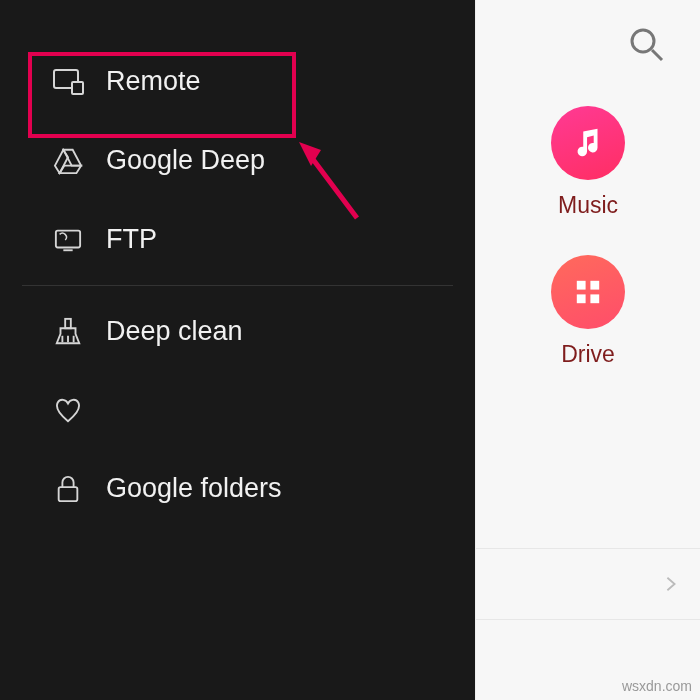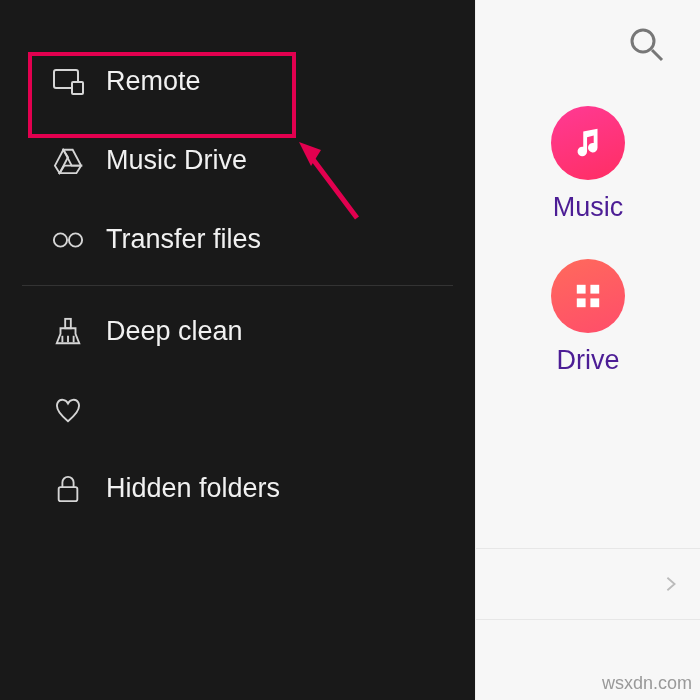--- a/index.html
+++ b/index.html
@@ -39,29 +39,29 @@
     position: absolute; top: 24px; right: 34px; width: 40px; height: 40px; cursor: pointer;
   }
   .grid {
     position: absolute; top: 106px; left: 0; right: 0;
     display: flex; flex-direction: column; align-items: center; gap: 36px;
   }
   .grid-item { display:flex; flex-direction: column; align-items:center; gap: 12px; cursor: pointer; }
   .circle { width: 74px; height: 74px; border-radius: 50%; display:flex; align-items:center; justify-content:center; }
   .c-music { background: linear-gradient(160deg,#ff3a94,#ff2e63); }
   .c-more  { background: linear-gradient(160deg,#ff6a5c,#ff4d6a); }
-  .grid-item span { font-size: 27px; color: #4c1d95; }
+  .grid-item span { font-size: 23px; color: #7f1d1d; }
   .row {
     position: absolute; bottom: 80px; left: 0; right: 0; height: 72px;
     border-top: 1px solid #e7e7e7; border-bottom: 1px solid #e7e7e7;
     display:flex; align-items:center; justify-content:flex-end; padding-right: 20px;
     cursor: pointer;
   }
   .watermark {
-    position: absolute; bottom: 6px; right: 8px; font-size: 18px; color: #999;
+    position: absolute; bottom: 6px; right: 8px; font-size: 14px; color: #999;
   }
 </style>
 </head>
 <body>
 
 <div class="stage">
   <div class="frame">
 
     <div class="sidebar">
 
@@ -76,33 +76,34 @@
       </div>
 
       <div class="side-item">
         <span class="icon">
           <svg viewBox="0 0 32 30" width="30" height="28">
             <path d="M11 3 L21 3 L30 20 L20 20 Z"></path>
             <path d="M11 3 L2 20 L7 28 L16 11 Z"></path>
             <path d="M30 20 L25 28 L7 28 L12 20 Z"></path>
           </svg>
         </span>
-        <span>Music Drive</span>
+        <span>Google Deep</span>
       </div>
-
 
       <div class="side-item">
         <span class="icon">
-          <svg viewBox="0 0 34 20" width="34" height="20">
-            <circle cx="9" cy="10" r="7"></circle>
-              <circle cx="25" cy="10" r="7"></circle>
+          <svg viewBox="0 0 32 30" width="32" height="28">
+            <rect x="3" y="5" width="26" height="18" rx="2"></rect>
+            <path d="M7 9 Q10 6 13 9 Q16 12 13 15" stroke-width="1.6"></path>
+            <line x1="11" y1="26" x2="21" y2="26"></line>
           </svg>
         </span>
-        <span>Transfer files</span>
+        <span>FTP</span>
       </div>
+
 
       <div class="divider"></div>
 
       <div class="side-item">
         <span class="icon">
           <svg viewBox="0 0 32 32" width="30" height="30">
             <rect x="13" y="2" width="6" height="10"></rect>
             <path d="M8 12 H24 V18 L28 28 H4 L8 18 Z"></path>
             <line x1="10" y1="20" x2="10" y2="27"></line>
               <line x1="16" y1="20" x2="16" y2="27"></line>
@@ -120,21 +121,21 @@
         </span>
       </div>
 
       <div class="side-item">
         <span class="icon">
           <svg viewBox="0 0 30 32" width="28" height="30">
             <rect x="5" y="14" width="20" height="15" rx="2"></rect>
             <path d="M9 14 V9 a6 6 0 0 1 12 0 V14"></path>
           </svg>
         </span>
-        <span>Hidden folders</span>
+        <span>Google folders</span>
       </div>
 
       <div class="highlight-box"></div>
 
     </div>
 
     <div class="main">
 
       <div class="search">
         <svg viewBox="0 0 40 40" width="40" height="40" stroke="#777" fill="none" stroke-width="3">

